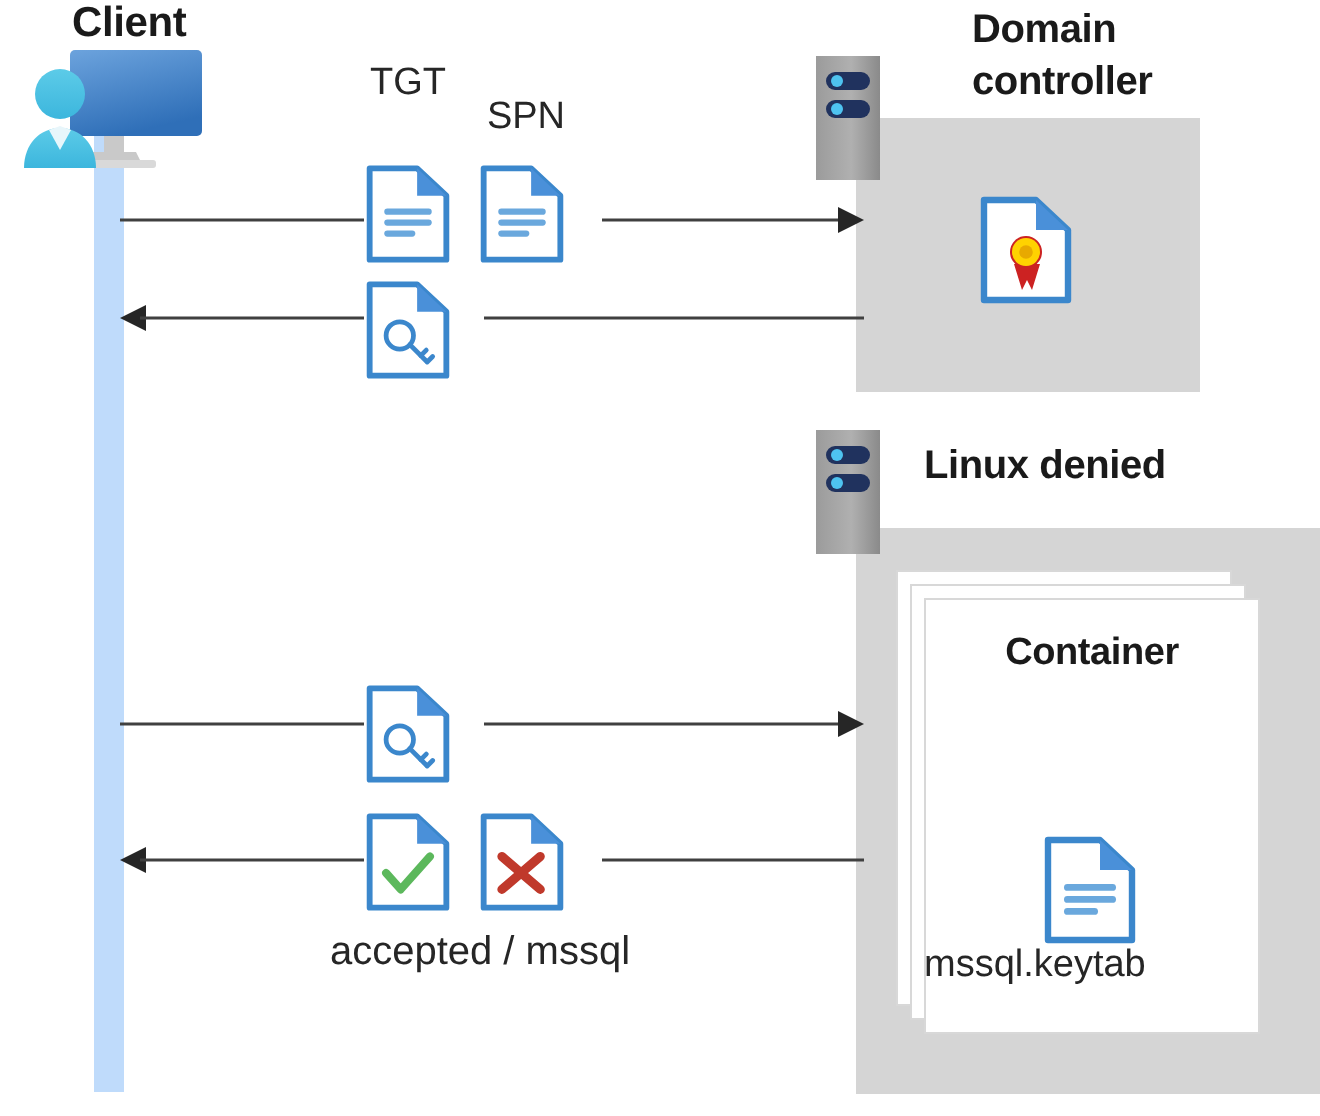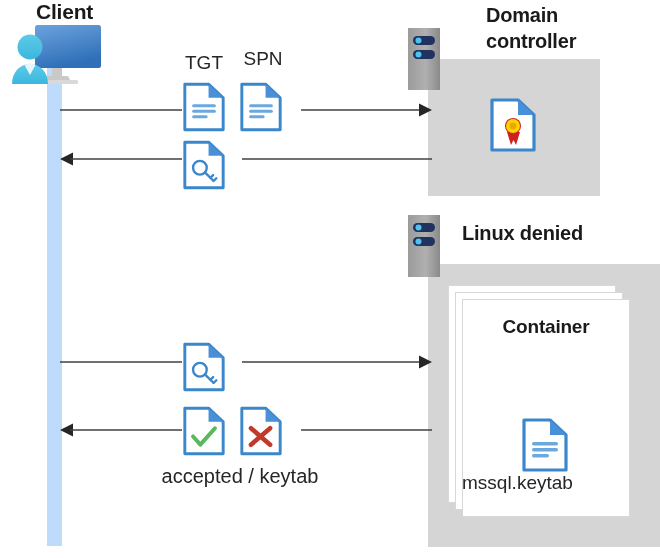--- a/index.html
+++ b/index.html
@@ -66,21 +66,21 @@
   .arrow-svg{overflow:visible;}
   #arrow-row-1{left:60px;top:96px;width:372px;height:28px;}
   #arrow-row-2{left:60px;top:145px;width:372px;height:28px;}
   #arrow-row-3{left:60px;top:348px;width:372px;height:28px;}
   #arrow-row-4{left:60px;top:416px;width:372px;height:28px;}
 
   
   .doc-label{
     font-size:19px;color:#262626;text-align:center;
   }
-  #tgt-label{left:176px;top:52px;width:56px;}
+  #tgt-label{left:176px;top:31px;width:56px;}
   #spn-label{left:234px;top:48px;width:58px;}
 
   #doc-tgt{left:183px;top:82px;}
   #doc-spn{left:240px;top:82px;}
   #doc-key-top{left:183px;top:140px;}
   #doc-key-bottom{left:183px;top:342px;}
   #doc-accept{left:183px;top:406px;}
   #doc-deny{left:240px;top:406px;}
 
   #accepted-denied{
@@ -286,15 +286,15 @@
   </div>
 
   <div class="abs" id="doc-deny">
     <svg width="42" height="50" viewBox="0 0 46 54">
       <path d="M2 2 h26 l16 15 v35 h-42 z" fill="#ffffff" stroke="#3b87cc" stroke-width="3.2" stroke-linejoin="round"></path>
       <path d="M28 2 v15 h16 z" fill="#4a90d9"></path>
       <path d="M12 24 l21 18 M33 24 l-21 18" fill="none" stroke="#c0392b" stroke-width="5" stroke-linecap="round"></path>
     </svg>
   </div>
 
-  <div class="abs" id="accepted-denied">accepted / keytab</div>
+  <div class="abs" id="accepted-denied">accepted / mssql</div>
 
 </div>
 
 </body></html>

